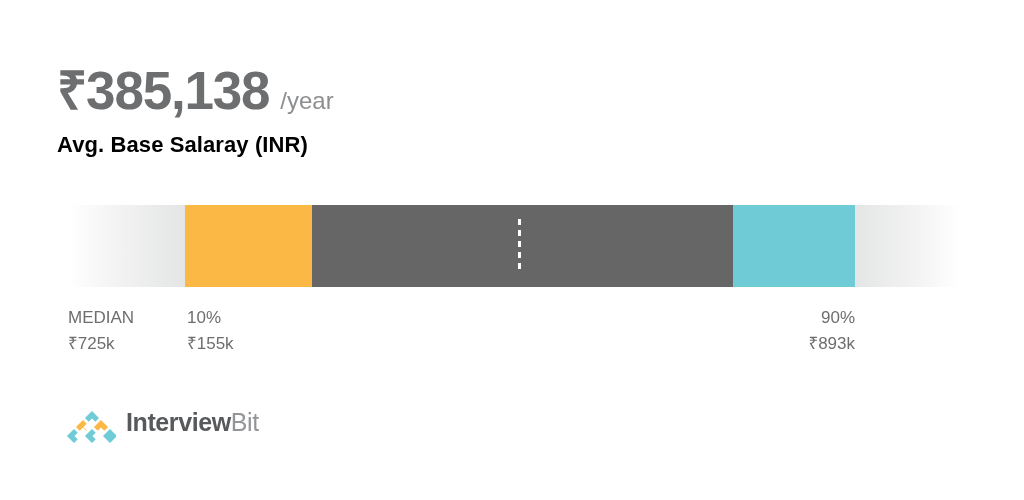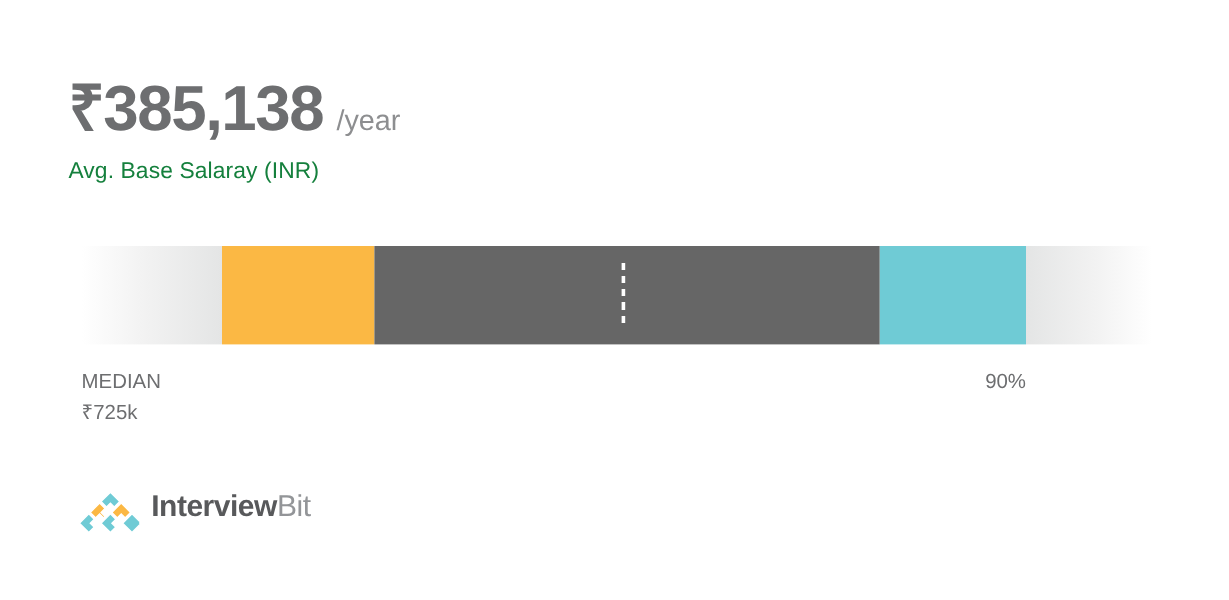--- a/index.html
+++ b/index.html
@@ -45,23 +45,23 @@
     font-weight: 400;
     color: #8d8e90;
     margin-left: 11px;
     line-height: 1;
   }
 
   .subtitle {
     position: absolute;
     left: 57px;
     top: 132px;
-    font-size: 19px;
-    font-weight: 400;
-    color: #15803d;
+    font-size: 22px;
+    font-weight: 700;
+    color: #000000;
     letter-spacing: 0.1px;
     white-space: nowrap;
   }
 
   
   .bar-wrap {
     position: absolute;
     left: 68px;
     top: 205px;
     width: 892px;
@@ -191,28 +191,33 @@
       <div class="seg seg-mid">
         <div class="median-marker"></div>
       </div>
       <div class="seg seg-high"></div>
       <div class="seg seg-fade-right"></div>
     </div>
   </div>
 
   <div class="labels">
 
+    <div class="label-group label-low">
+      <span class="pct">10%</span>
+      <span class="amt">₹155k</span>
+    </div>
 
     <div class="label-group label-med">
       <span class="pct">MEDIAN</span>
       <span class="amt">₹725k</span>
     </div>
 
     <div class="label-group label-high">
       <span class="pct">90%</span>
+      <span class="amt">₹893k</span>
     </div>
 
   </div>
 
   <div class="logo">
     <svg class="logo-mark" viewBox="0 0 52 40">
 
       <g stroke="#ffffff" stroke-width="1.1">
         <rect x="22.5" y="2.5" width="11" height="11" transform="rotate(45 28 8)" fill="#6FCBD5"></rect>
 

